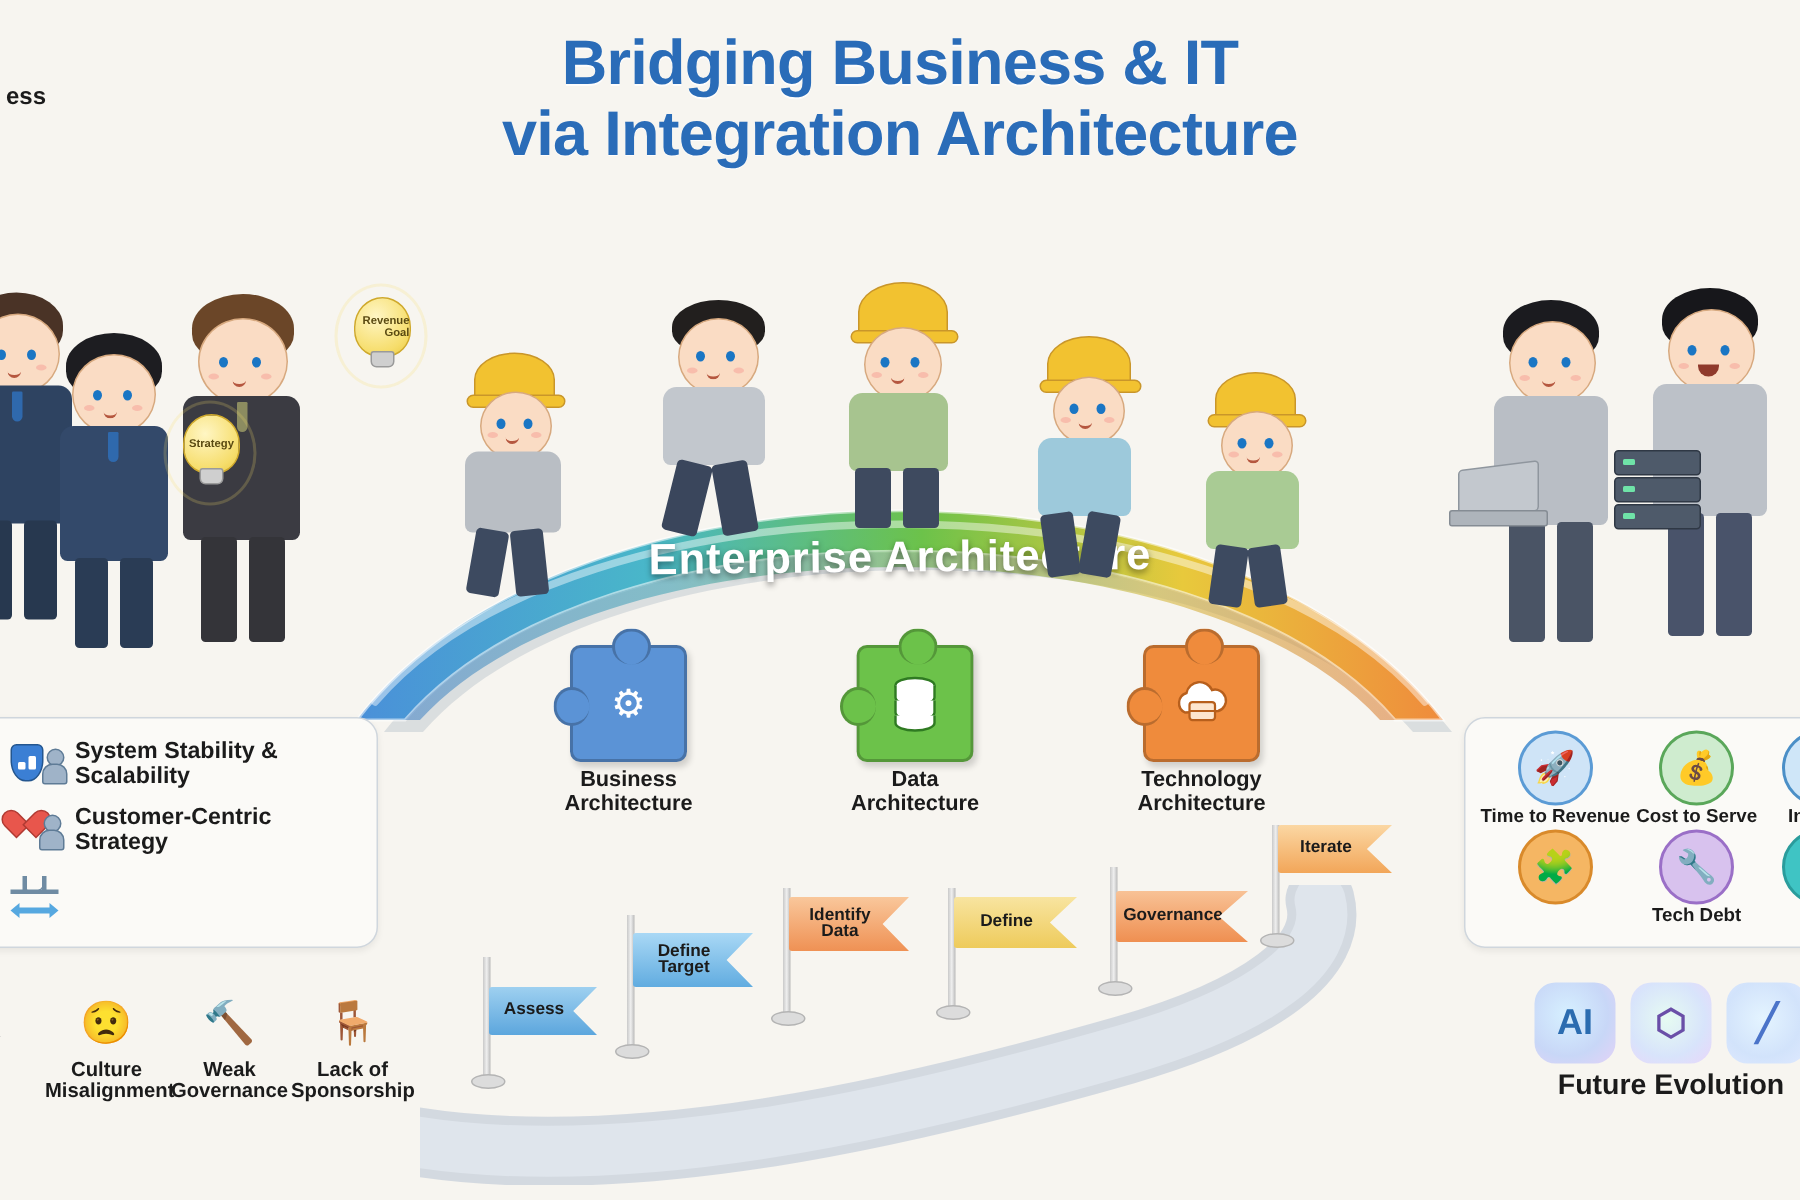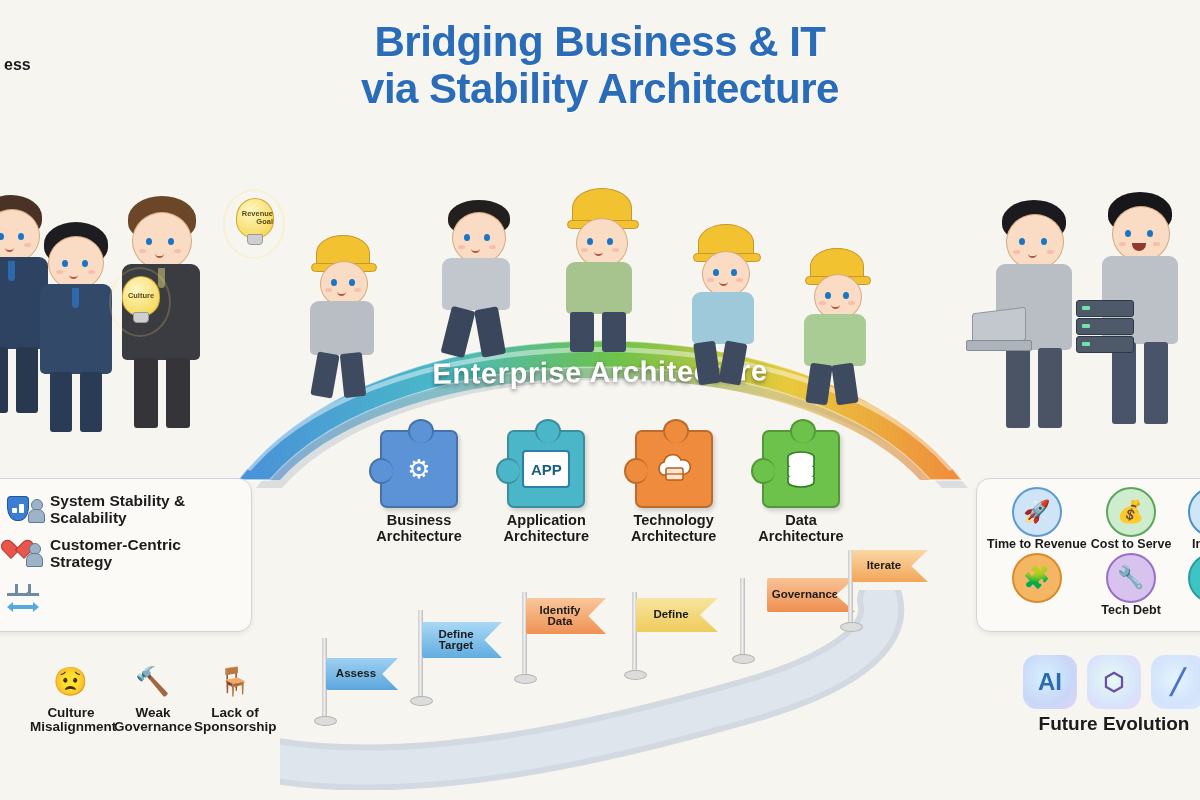--- a/index.html
+++ b/index.html
@@ -263,21 +263,21 @@
   
   #roadpath { position:absolute; left:280px; top:590px; width:660px; height:200px; }
 </style>
 </head>
 <body>
 
 <div id="canvas">
 
   <div id="title">
     <span>Bridging Business &amp; IT</span>
-    <span class="l2">via Stability Architecture</span>
+    <span class="l2">via Integration Architecture</span>
   </div>
 
   <div class="ch" style="left:-28px; top:195px; width:90px; height:230px;">
     <div class="hair" style="left:8px; top:0; width:62px; height:44px; background:#4a3326;"></div>
     <div class="head" style="left:12px; top:14px; width:54px; height:52px;"></div>
     <div class="eyeL" style="left:26px; top:38px;"></div>
     <div class="eyeR" style="left:46px; top:38px;"></div>
 
     <div class="cheekR" style="left:52px; top:48px;"></div>
     <div class="mouth" style="left:33px; top:50px;"></div>
@@ -315,21 +315,21 @@
     <div class="legR" style="left:48px; top:162px; width:24px; height:70px; background:#343439;"></div>
   </div>
 
   <div class="bulb" style="left:232px; top:198px;">
     <div class="rays"></div>
     <div class="glass">Revenue Goal</div>
     <div class="cap2"></div>
   </div>
   <div class="bulb" style="left:118px; top:276px;">
     <div class="rays"></div>
-    <div class="glass">Culture</div>
+    <div class="glass">Strategy</div>
     <div class="cap2"></div>
   </div>
 
   <div id="bridge-wrap">
     <svg width="740" height="220" viewBox="0 0 740 220">
       <defs>
         <linearGradient id="bgrad" x1="0" y1="0" x2="1" y2="0">
           <stop offset="0%" stop-color="#4a90d9"></stop>
           <stop offset="27%" stop-color="#49b7c9"></stop>
           <stop offset="52%" stop-color="#6cc24a"></stop>
@@ -425,58 +425,50 @@
 
     <div class="pillar">
       <div class="piece" style="background:#5b93d6;">
         <span class="knob top" style="background:#5b93d6;"></span>
         <span class="knob left" style="background:#5b93d6;"></span>
         <span>⚙</span>
       </div>
       <div class="cap">Business Architecture</div>
     </div>
 
-    <div class="pillar">
-      <div class="piece" style="background:#4cb6c9;">
-        <span class="knob top" style="background:#4cb6c9;"></span>
-        <span class="knob left" style="background:#4cb6c9;"></span>
-        <span class="app-badge">APP</span>
-      </div>
-      <div class="cap">Application Architecture</div>
-    </div>
-
-    <div class="pillar">
-      <div class="piece" style="background:#ef8b3c;">
-        <span class="knob top" style="background:#ef8b3c;"></span>
-        <span class="knob left" style="background:#ef8b3c;"></span>
-        <svg width="44" height="36" viewBox="0 0 44 36">
-          <path d="M11 24 a7 7 0 0 1 1-13 a9 9 0 0 1 17-2 a7 7 0 0 1 4 14 z" fill="#fff" stroke="#b75f1c" stroke-width="1.6"></path>
-          <rect x="14" y="17" width="17" height="12" rx="2" fill="#fde6cf" stroke="#b75f1c" stroke-width="1.5"></rect>
-          <line x1="14" y1="23" x2="31" y2="23" stroke="#b75f1c" stroke-width="1.3"></line>
-        </svg>
-      </div>
-      <div class="cap">Technology Architecture</div>
-    </div>
 
     <div class="pillar">
       <div class="piece" style="background:#6cc24a;">
         <span class="knob top" style="background:#6cc24a;"></span>
         <span class="knob left" style="background:#6cc24a;"></span>
         <svg width="36" height="40" viewBox="0 0 36 40">
           <g fill="#fff" stroke="#2f7a22" stroke-width="1.6">
             <ellipse cx="18" cy="8" rx="13" ry="5"></ellipse>
             <path d="M5 8 v8 a13 5 0 0 0 26 0 v-8"></path>
             <path d="M5 18 v8 a13 5 0 0 0 26 0 v-8"></path>
             <path d="M5 28 v5 a13 5 0 0 0 26 0 v-5"></path>
           </g>
         </svg>
       </div>
       <div class="cap">Data Architecture</div>
     </div>
 
+    <div class="pillar">
+      <div class="piece" style="background:#ef8b3c;">
+        <span class="knob top" style="background:#ef8b3c;"></span>
+        <span class="knob left" style="background:#ef8b3c;"></span>
+        <svg width="44" height="36" viewBox="0 0 44 36">
+          <path d="M11 24 a7 7 0 0 1 1-13 a9 9 0 0 1 17-2 a7 7 0 0 1 4 14 z" fill="#fff" stroke="#b75f1c" stroke-width="1.6"></path>
+          <rect x="14" y="17" width="17" height="12" rx="2" fill="#fde6cf" stroke="#b75f1c" stroke-width="1.5"></rect>
+          <line x1="14" y1="23" x2="31" y2="23" stroke="#b75f1c" stroke-width="1.3"></line>
+        </svg>
+      </div>
+      <div class="cap">Technology Architecture</div>
+    </div>
+
   </div>
 
   <div id="roadpath">
     <svg width="660" height="200" viewBox="0 0 660 200">
       <path d="M-10 170 C 140 196, 330 150, 470 110 C 560 84, 610 48, 600 10" fill="none" stroke="#ccd4dd" stroke-width="46" stroke-linecap="round" opacity=".85"></path>
       <path d="M-10 170 C 140 196, 330 150, 470 110 C 560 84, 610 48, 600 10" fill="none" stroke="#dfe5ec" stroke-width="34" stroke-linecap="round"></path>
     </svg>
   </div>
 
   <div id="road">
@@ -501,21 +493,21 @@
 
     <div class="flag" style="left:332px; top:32px; height:84px;">
       <div class="pole" style="height:84px;"></div>
       <div class="base"></div>
       <div class="cloth" style="top:6px; width:82px; height:34px; background:linear-gradient(180deg,#f8e4a0,#eecb5b);">Define</div>
     </div>
 
     <div class="flag" style="left:440px; top:18px; height:82px;">
       <div class="pole" style="height:82px;"></div>
       <div class="base"></div>
-      <div class="cloth" style="top:0; width:88px; height:34px; background:linear-gradient(180deg,#f8c296,#ef8f51);margin-left:23px;">Governance</div>
+      <div class="cloth" style="top:16px; width:88px; height:34px; background:linear-gradient(180deg,#f8c296,#ef8f51);">Governance</div>
     </div>
 
     <div class="flag" style="left:548px; top:-10px; height:78px;">
       <div class="pole" style="height:78px;"></div>
       <div class="base"></div>
       <div class="cloth" style="top:0; width:76px; height:32px; background:linear-gradient(180deg,#fbd7a3,#f2a659);">Iterate</div>
     </div>
 
   </div>
 

